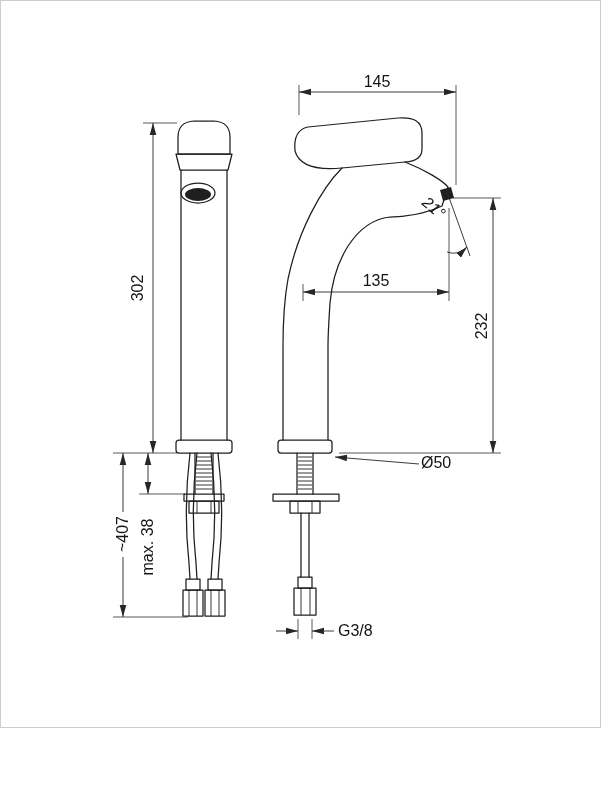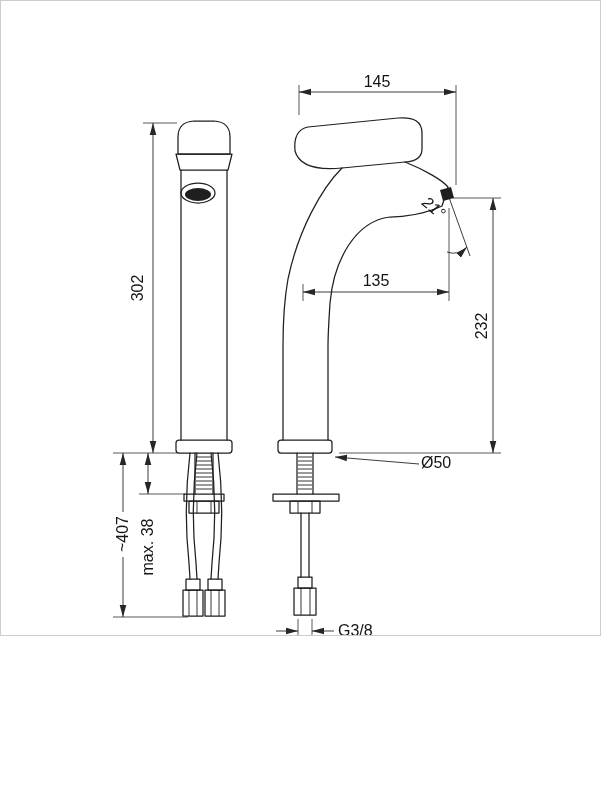--- a/index.html
+++ b/index.html
@@ -1,17 +1,17 @@
 <!DOCTYPE html>
 <html><head>
 <meta charset="utf-8">
 <style>
   html,body{margin:0;padding:0;background:#ffffff;}
   .page{
-    width:601px;height:636px;box-sizing:border-box;position:relative;
+    width:601px;height:728px;box-sizing:border-box;position:relative;
     background:#ffffff;border:1px solid #cccccc;overflow:hidden;
     font-family:"Liberation Sans", sans-serif;
   }
   svg{display:block;}
   .obj{stroke:#1f1f1f;stroke-width:1.25;fill:none;stroke-linecap:round;stroke-linejoin:round;}
   .thin{stroke:#1f1f1f;stroke-width:0.9;fill:none;}
   .dimline{stroke:#262626;stroke-width:0.9;fill:none;}
   .ext{stroke:#2e2e2e;stroke-width:0.8;fill:none;}
   .darkfill{fill:#1f1f1f;stroke:none;}
   text{fill:#141414;font-family:"Liberation Sans",sans-serif;font-size:16px;}

